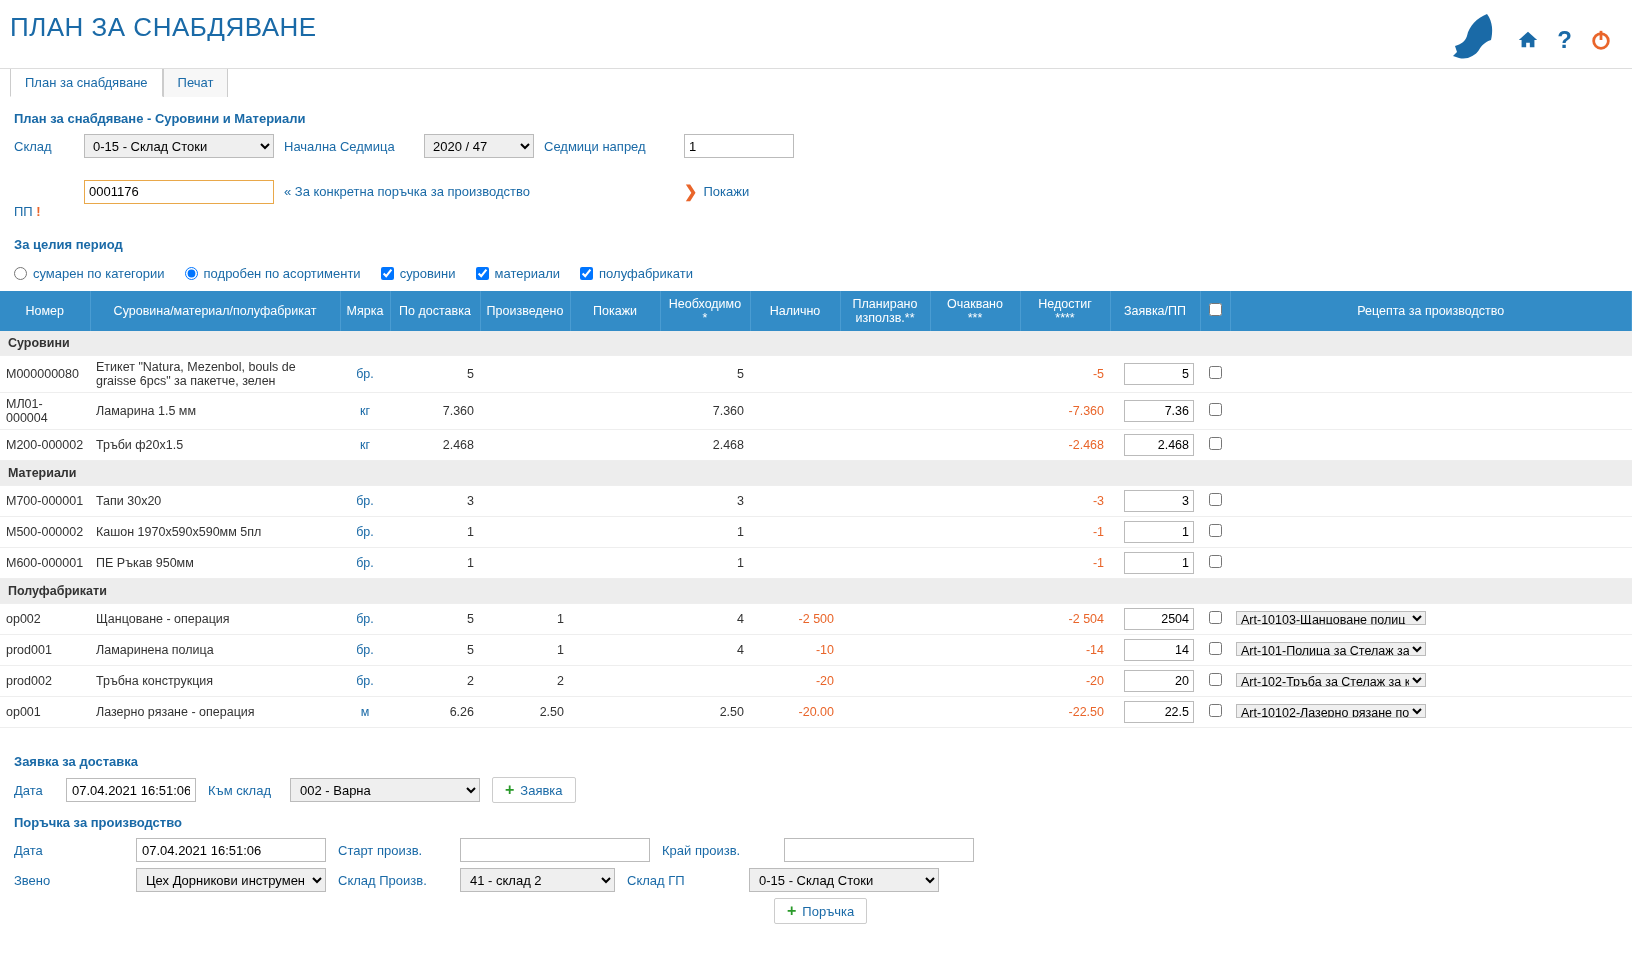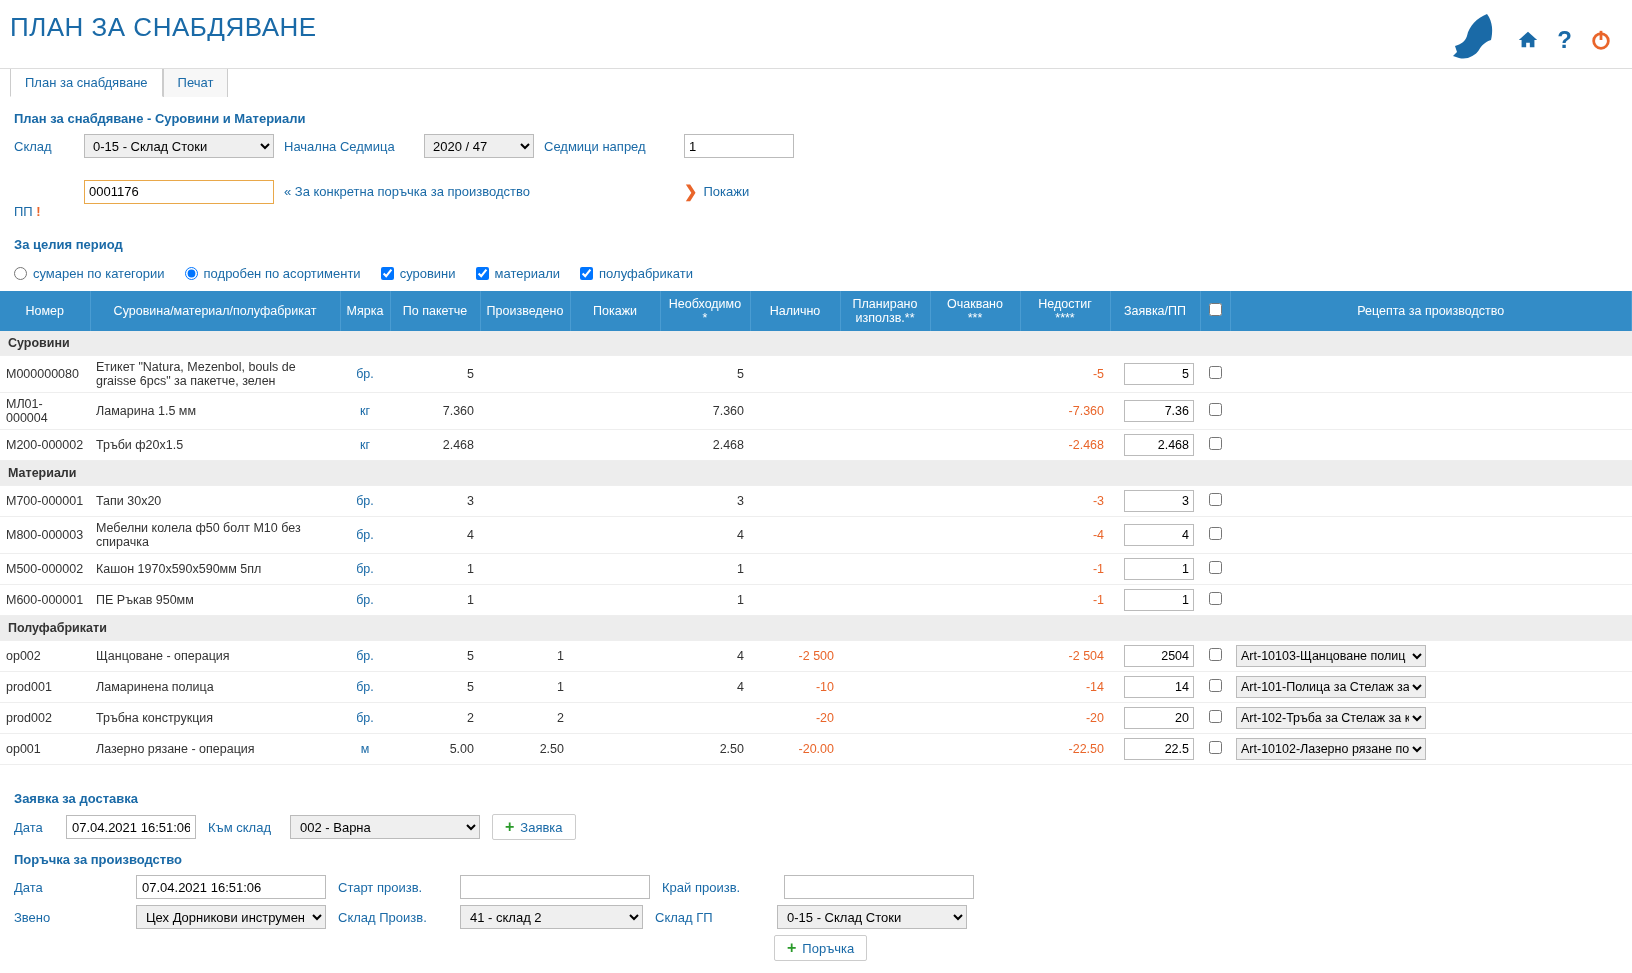--- a/index.html
+++ b/index.html
@@ -109,21 +109,21 @@
     background:#ededed; font-weight:bold; color:#333;
     padding:5px 8px;
   }
   td.num { text-align:right; }
   td.neg { color:#e9652a; text-align:right;}
   td.link { color:#1a6aa7; text-align:center;}
   td .inp {
     width:70px; text-align:right; border:1px solid #bbb;
     padding:2px 4px; font-size:12.5px; height:22px;
   }
-  td .sel { width:190px; font-size:12.5px; height:22px; border:1px solid #bbb;}
+  td .sel { width:190px; font-size:12.5px; height:14px; border:1px solid #bbb;}
   td.c { text-align:center; }
   .subform {
     padding: 10px 14px;
   }
   .subform-title { color:#1a6aa7; font-weight:bold; font-size:13px; margin-bottom:8px; }
   .frow { display:flex; align-items:center; gap:12px; margin-bottom:6px;}
   .frow label { color:#1a6aa7; min-width:100px; font-size:13px;}
   .frow .wlabel { min-width:110px;}
   .frow input[type="text"], .frow select {
     font-size:13px; padding:3px 5px; border:1px solid #bbb; height:24px;
@@ -230,21 +230,21 @@
         <col style="width:90px">
         <col style="width:90px">
     <col style="width:30px">
         <col>
   </colgroup>
   <thead>
     <tr id="hdr">
           <th>Номер</th>
           <th>Суровина/материал/полуфабрикат</th>
           <th>Мярка</th>
-          <th>По пакетче</th>
+          <th>По доставка</th>
           <th>Произведено</th>
           <th>Покажи</th>
           <th>Необходимо<br>*</th>
           <th>Налично</th>
           <th>Планирано<br>използв.**</th>
           <th>Очаквано<br>***</th>
           <th>Недостиг<br>****</th>
           <th>Заявка/ПП</th>
           <th><input type="checkbox" style=""></th>
           <th>Рецепта за производство</th>
@@ -315,36 +315,20 @@
           <td class="num">3</td>
           <td class="num"></td>
           <td class="num"></td>
           <td class="num"></td>
           <td class="neg">-3</td>
           <td class="num"><input type="text" class="inp" value="3" style=""></td>
           <td class="c"><input type="checkbox" style=""></td>
           <td></td>
         </tr>
         <tr>
-          <td>М800-000003</td>
-          <td>Мебелни колела ф50 болт М10 без спирачка</td>
-          <td class="link">бр.</td>
-          <td class="num">4</td>
-          <td class="num"></td>
-          <td class="num"></td>
-          <td class="num">4</td>
-          <td class="num"></td>
-          <td class="num"></td>
-          <td class="num"></td>
-          <td class="neg">-4</td>
-          <td class="num"><input type="text" class="inp" value="4" style=""></td>
-          <td class="c"><input type="checkbox" style=""></td>
-          <td></td>
-        </tr>
-        <tr>
           <td>М500-000002</td>
           <td>Кашон 1970х590х590мм 5пл</td>
           <td class="link">бр.</td>
           <td class="num">1</td>
           <td class="num"></td>
           <td class="num"></td>
           <td class="num">1</td>
           <td class="num"></td>
           <td class="num"></td>
           <td class="num"></td>
@@ -417,21 +401,21 @@
           <td class="num"></td>
           <td class="neg">-20</td>
           <td class="num"><input type="text" class="inp" value="20" style=""></td>
           <td class="c"><input type="checkbox" style=""></td>
           <td><select class="sel"><option>Art-102-Тръба за Стелаж за к</option></select></td>
         </tr>
         <tr>
           <td>op001</td>
           <td>Лазерно рязане - операция</td>
           <td class="link">м</td>
-          <td class="num">5.00</td>
+          <td class="num">6.26</td>
           <td class="num">2.50</td>
           <td class="num"></td>
           <td class="num">2.50</td>
           <td class="neg">-20.00</td>
           <td class="num"></td>
           <td class="num"></td>
           <td class="neg">-22.50</td>
           <td class="num"><input type="text" class="inp" value="22.5" style=""></td>
           <td class="c"><input type="checkbox" style=""></td>
           <td><select class="sel"><option>Art-10102-Лазерно рязане по</option></select></td>
@@ -459,21 +443,21 @@
     <input type="text" style="width: 190px;" value="07.04.2021 16:51:06">
     <label class="wlabel">Старт произв.</label>
     <input type="text" style="width: 190px;" value="">
     <label class="wlabel">Край произв.</label>
     <input type="text" style="width: 190px;" value="">
   </div>
   <div class="frow">
     <label class="wlabel">Звено</label>
     <select style="width:190px"><option>Цех Дорникови инструменти</option></select>
     <label class="wlabel">Склад Произв.</label>
-    <select style="width:183px"><option>41 - склад 2</option></select>
+    <select style="width:155px"><option>41 - склад 2</option></select>
     <label class="wlabel">Склад ГП</label>
     <select style="width:190px"><option>0-15 - Склад Стоки</option></select>
   </div>
   <div class="frow">
     <span style="min-width:748px"></span>
     <span class="btn">
         <span class="plus">+</span>
         <span>Поръчка</span>
       </span>
   </div>

